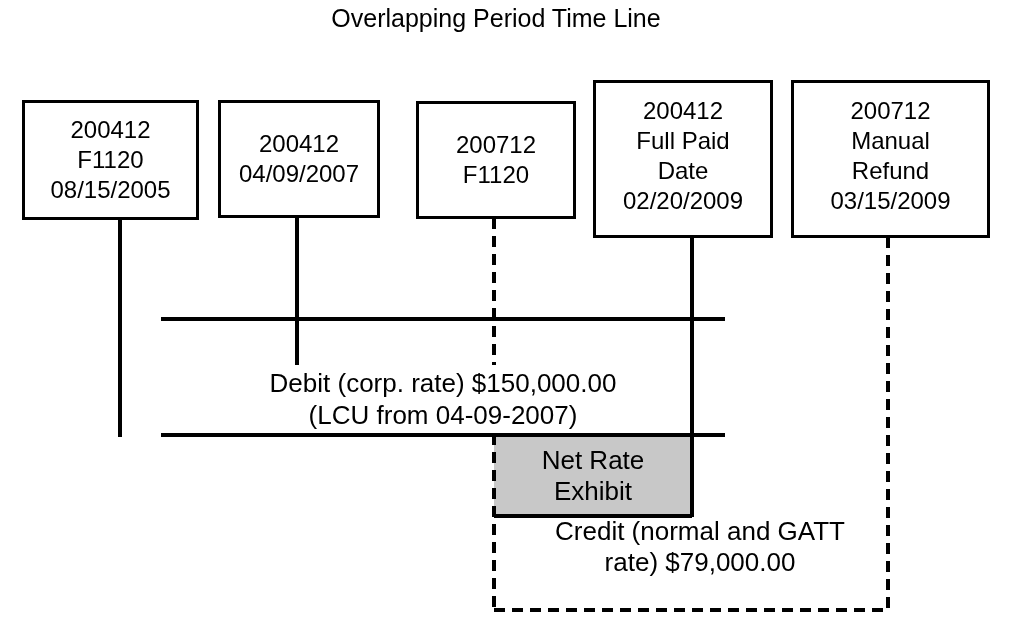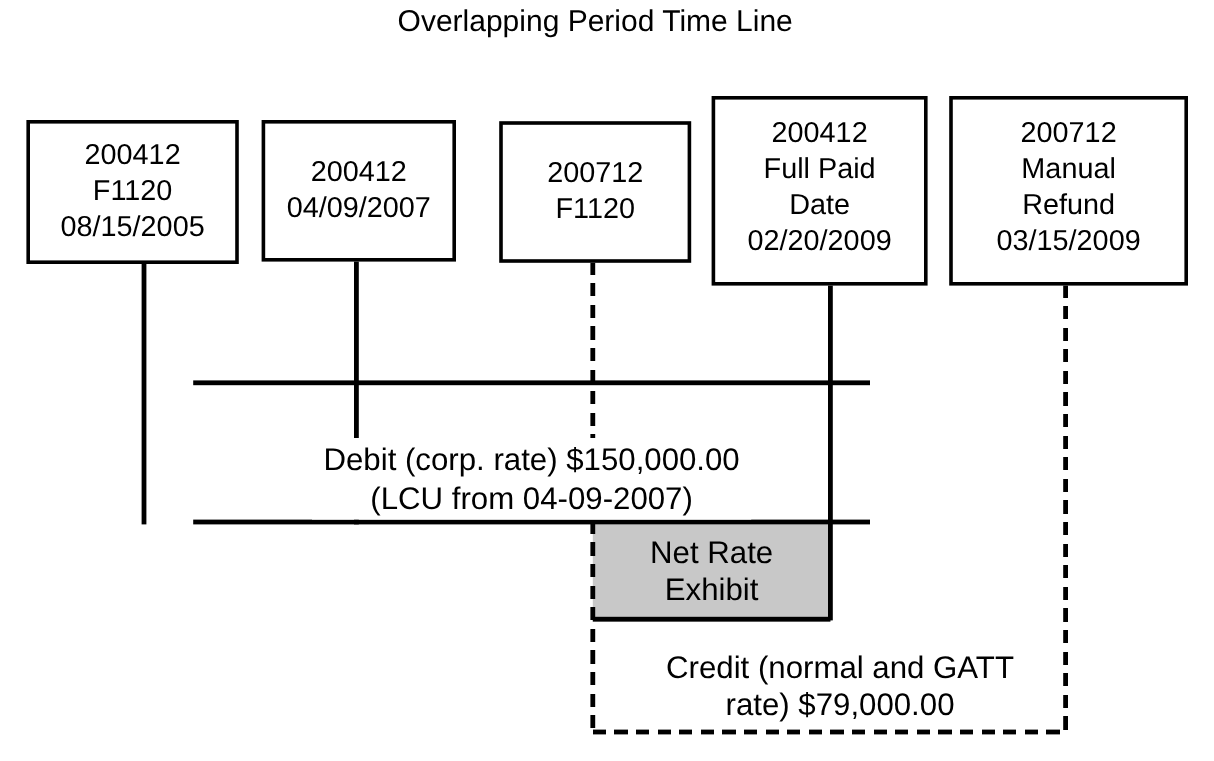--- a/index.html
+++ b/index.html
@@ -102,21 +102,21 @@
     align-items: center;
     justify-content: center;
     text-align: left;
     font-size: 26px;
     line-height: 31px;
     z-index: 1;
   }
   .credit-label {
     position: absolute;
     left: 500px;
-    top: 541px;
+    top: 516px;
     width: 400px;
     text-align: center;
     font-size: 26px;
     line-height: 31px;
     z-index: 3;
   }
   .hline-dashed {
     position: absolute;
     left: 494px;
     top: 608px;

